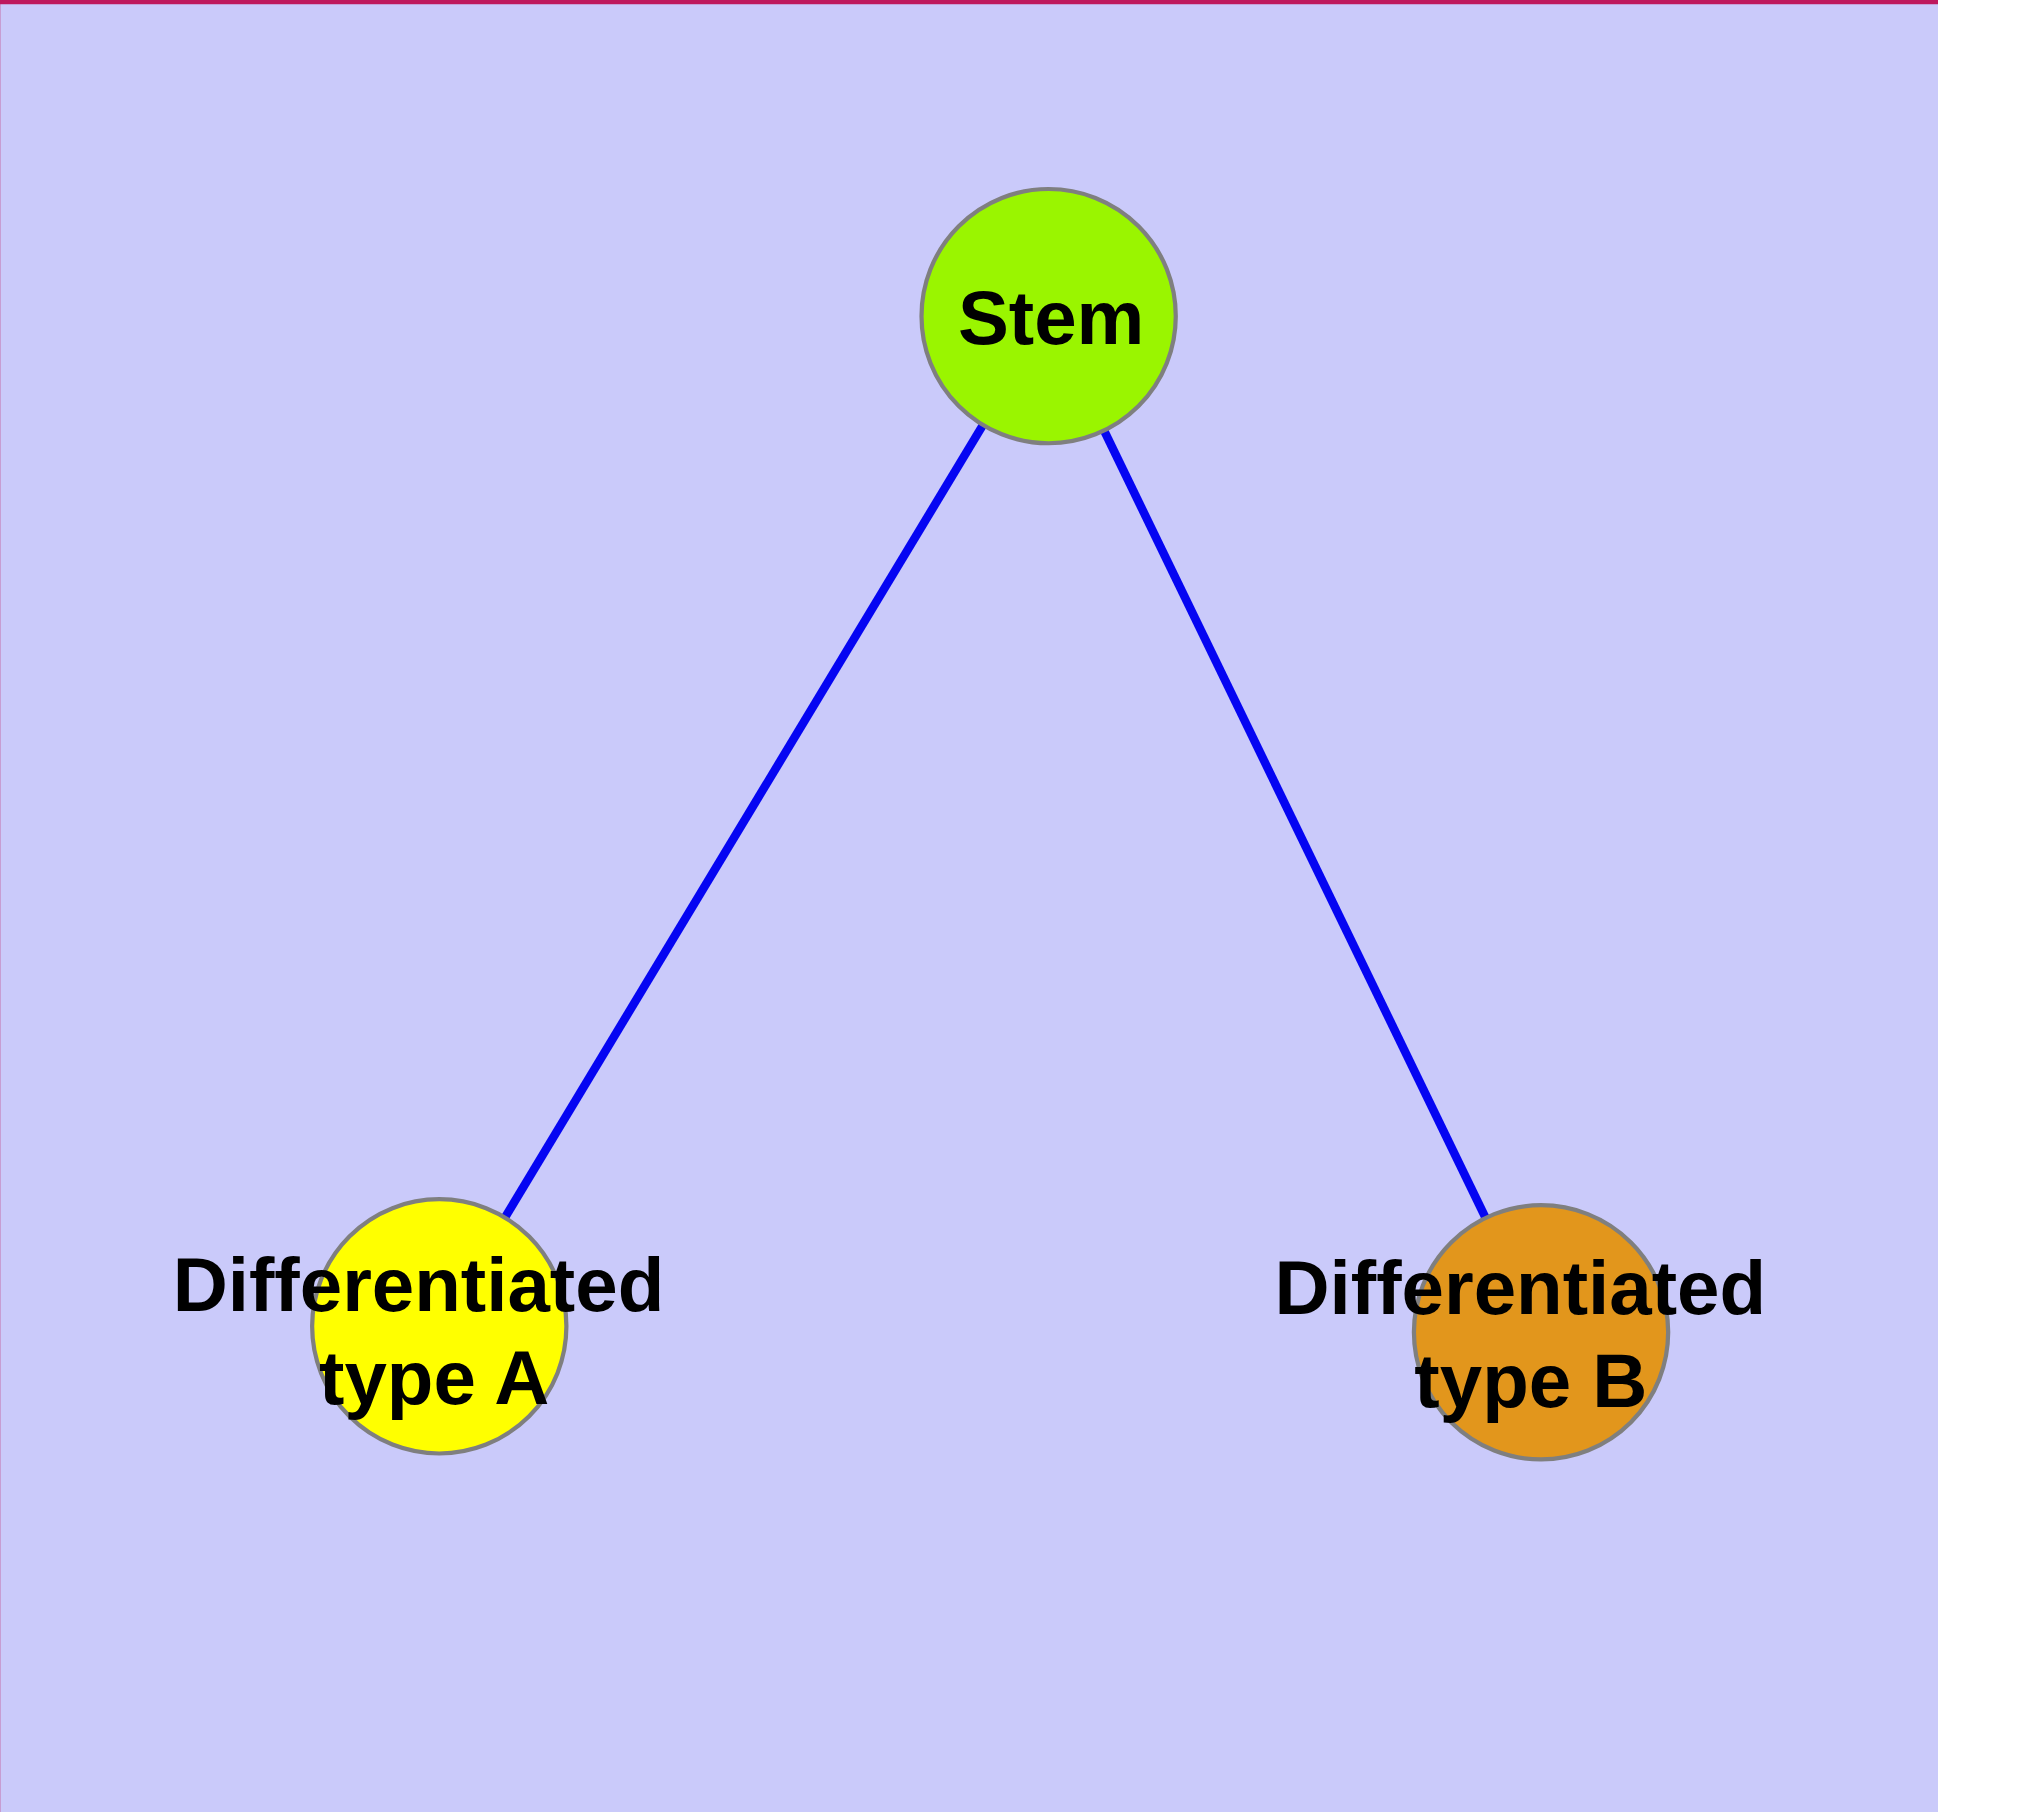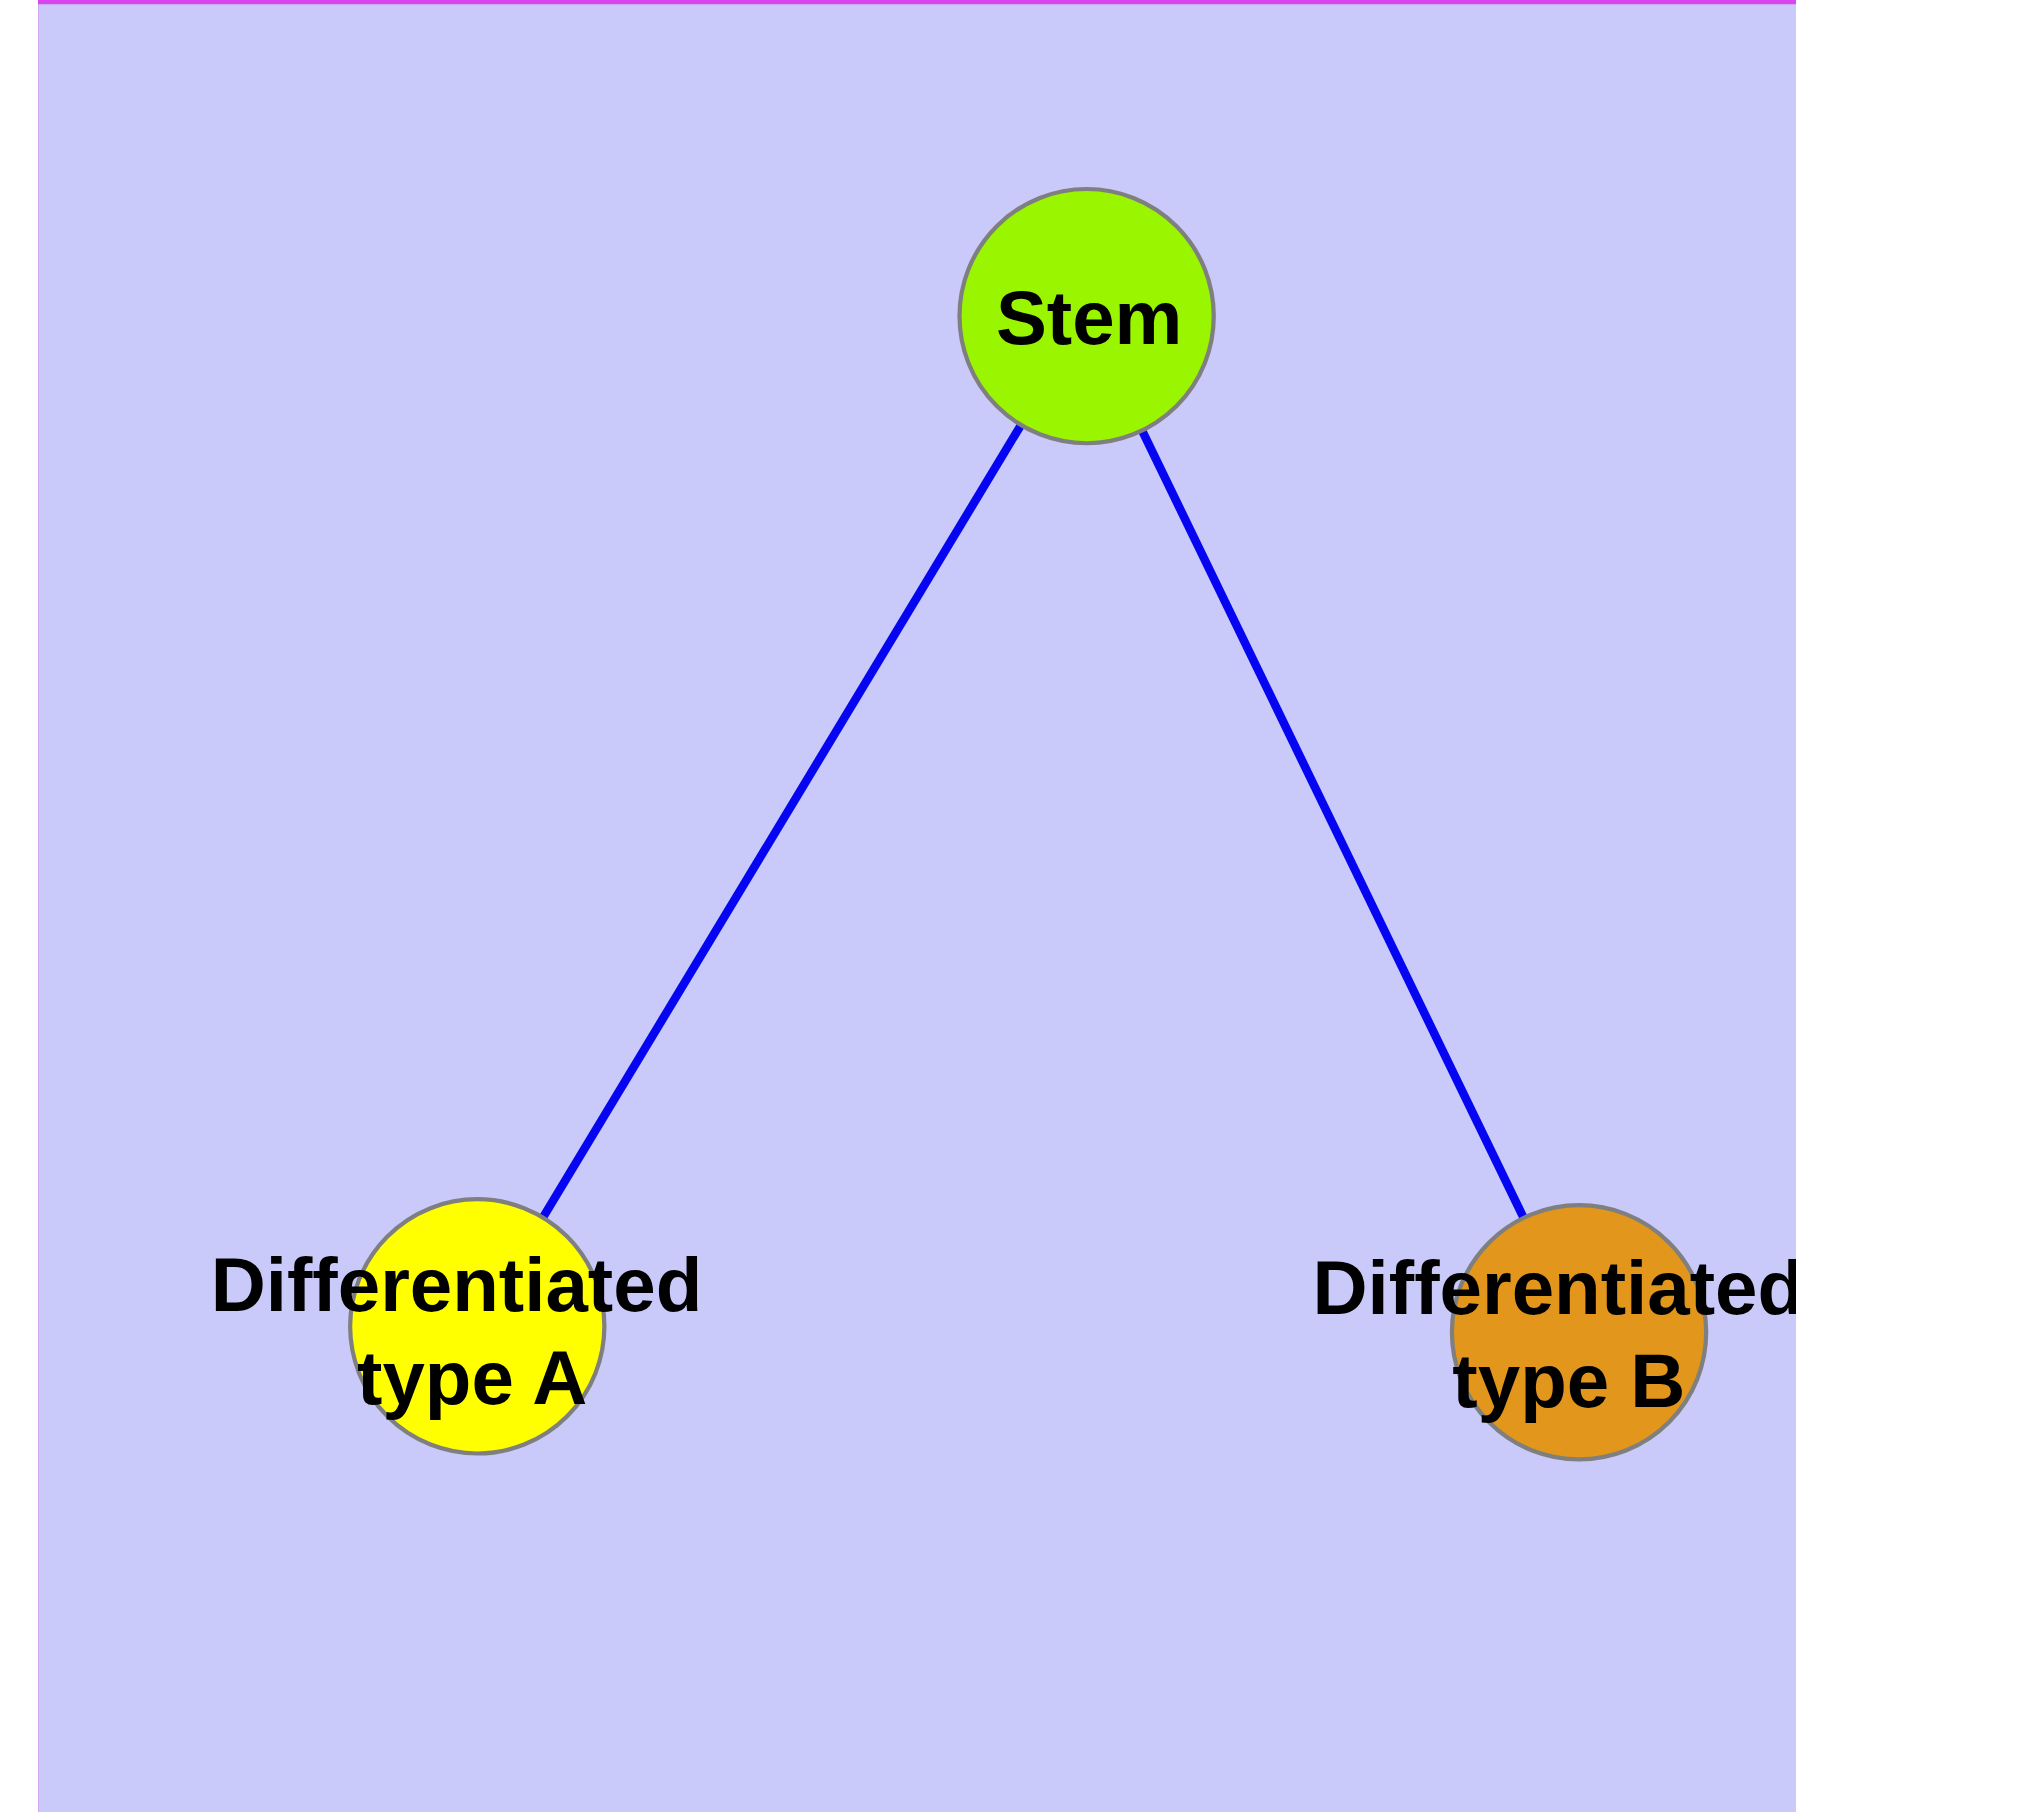--- a/index.html
+++ b/index.html
@@ -2,25 +2,24 @@
 <html style="font-size:13.6px"><head>
 <meta charset="utf-8">
 <style>
   html, body {
     margin: 0;
     padding: 0;
     background: #ffffff;
   }
   .diagram-wrap {
     position: relative;
-    width: 1758px;
+    width: 1938px;
     height: 1812px;
     overflow: hidden;
-    background: #d946ef;
-    margin-left: 38px;
+    background: #be185d;
   }
   svg.diagram {
     display: block;
     width: 2021px;
     height: 1812px;
   }
   .edge-line {
     stroke-width: 10;
     fill: none;
   }

